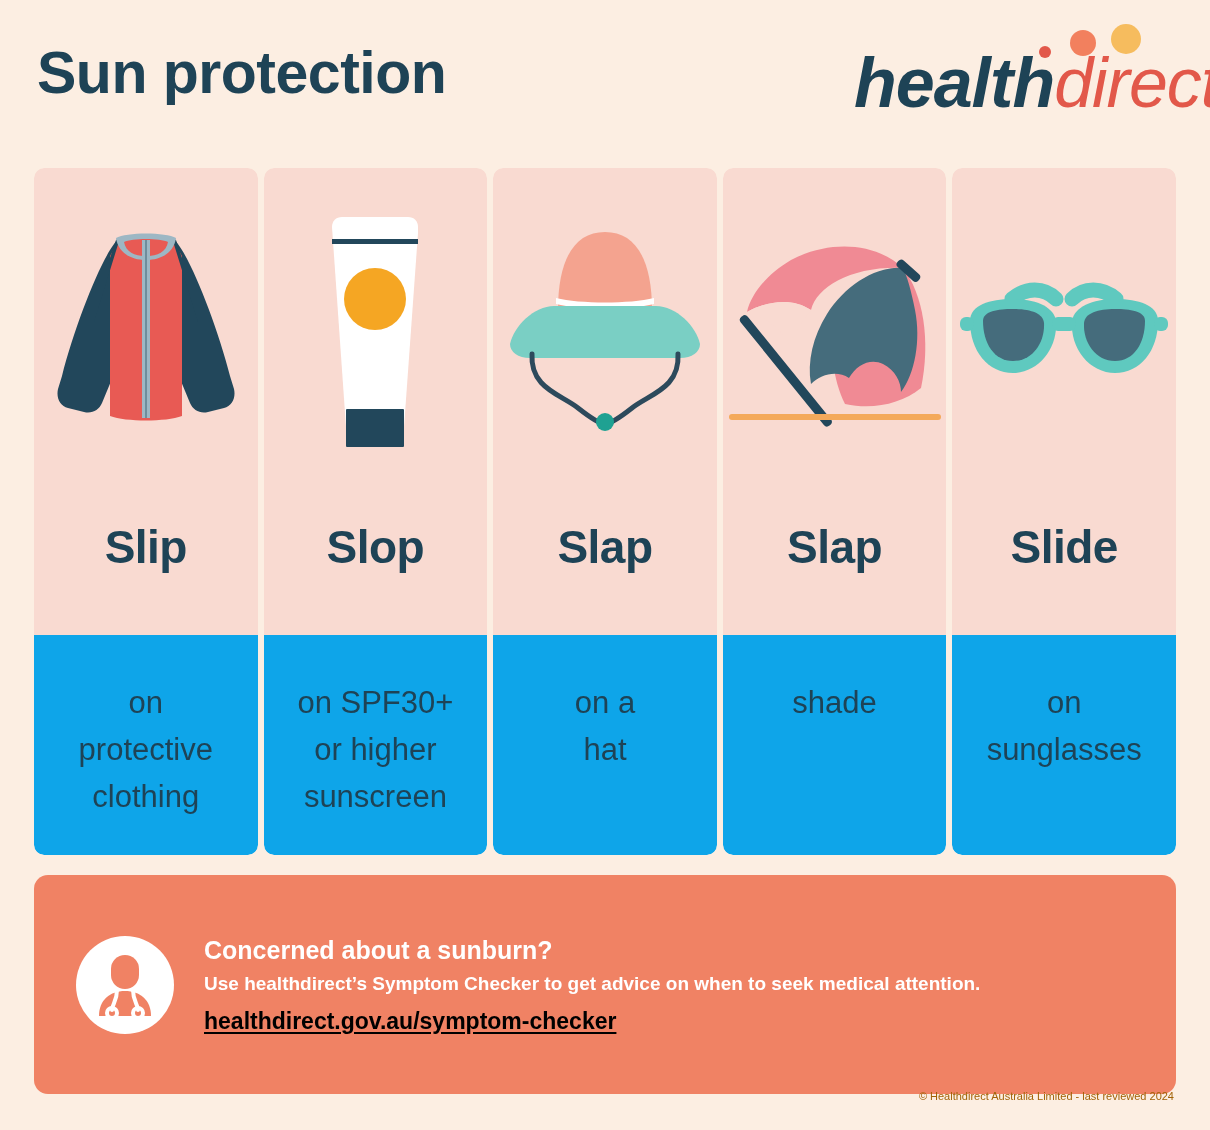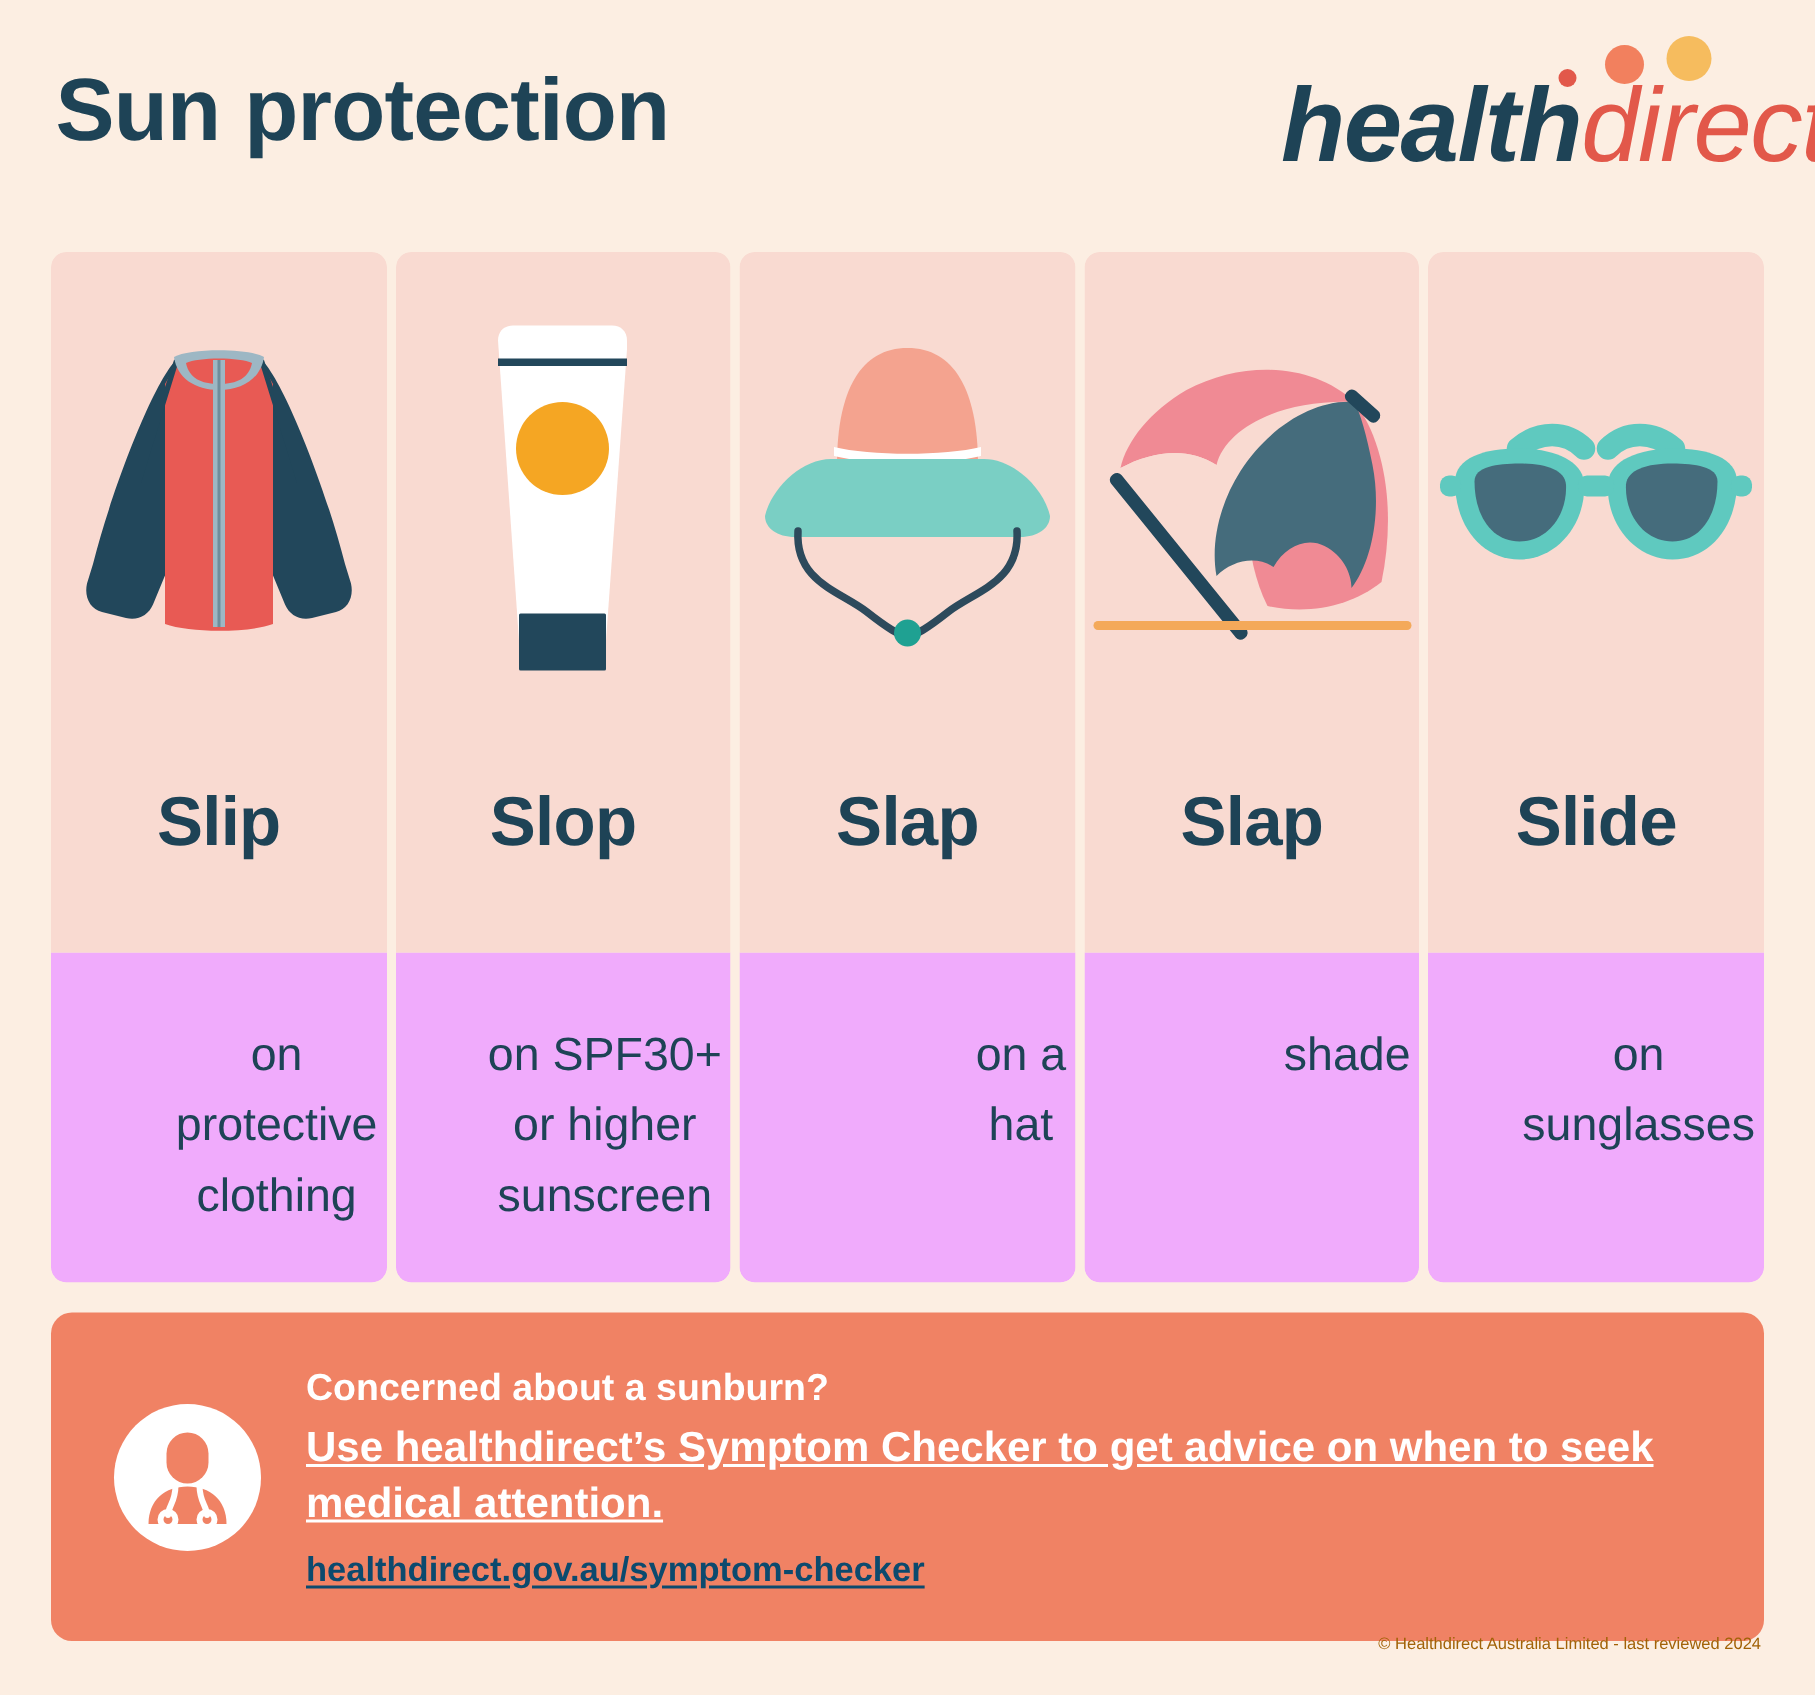--- a/index.html
+++ b/index.html
@@ -109,25 +109,25 @@
     top: 352px;
     width: 100%;
     text-align: center;
     font-size: 46px;
     font-weight: bold;
     color: #1E4356;
     letter-spacing: -0.5px;
   }
   .card-bottom {
     flex: 1 1 auto;
-    background: #f0abfc;
+    background: #0ea5e9;
     border-radius: 0 0 10px 10px;
     display: flex;
     align-items: flex-start;
-    justify-content: flex-end;
+    justify-content: center;
     padding-top: 44px;
   }
   .card-desc {
     text-align: center;
     font-size: 31px;
     line-height: 1.52;
     color: #1E4356;
     white-space: pre-line;
     padding: 0 6px;
   }
@@ -156,32 +156,31 @@
     padding-right: 30px;
     color: #FFFFFF;
   }
   .cta-heading {
     font-size: 25px;
     font-weight: bold;
     line-height: 1.35;
     margin-bottom: 3px;
   }
   .cta-body {
-    font-size: 28px;
+    font-size: 19px;
     font-weight: bold;
     line-height: 1.33;
     max-width: 955px;
-    text-decoration: underline;
   }
   .cta-link {
     display: inline-block;
     margin-top: 12px;
     font-size: 23px;
     font-weight: bold;
-    color: #0c4a6e;
+    color: #000000;
     text-decoration: underline;
     text-underline-offset: 3px;
   }
 
   
   .footer {
     position: absolute;
     right: 36px;
     top: 1090px;
     font-size: 11px;

